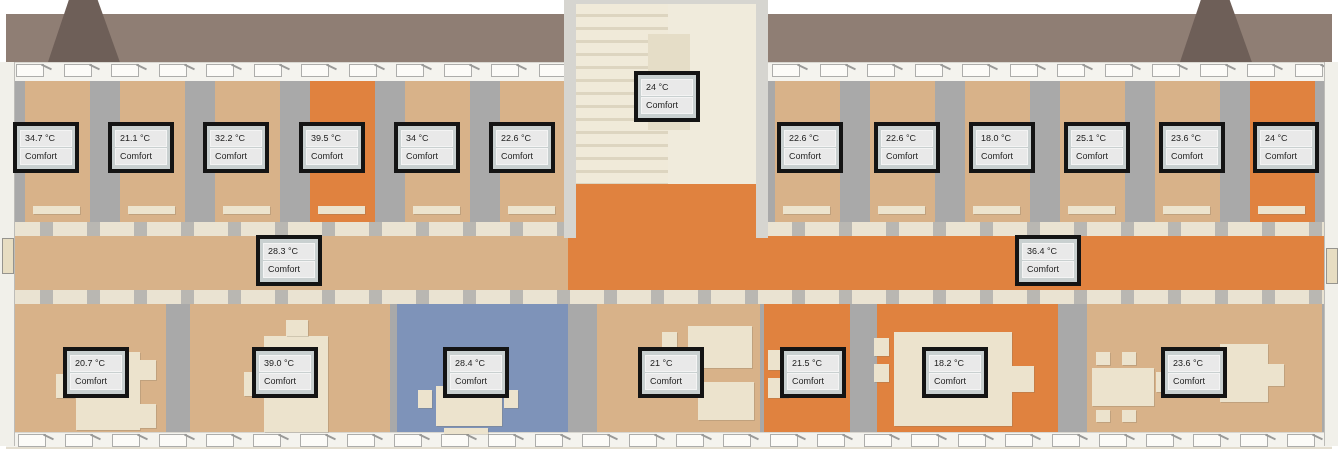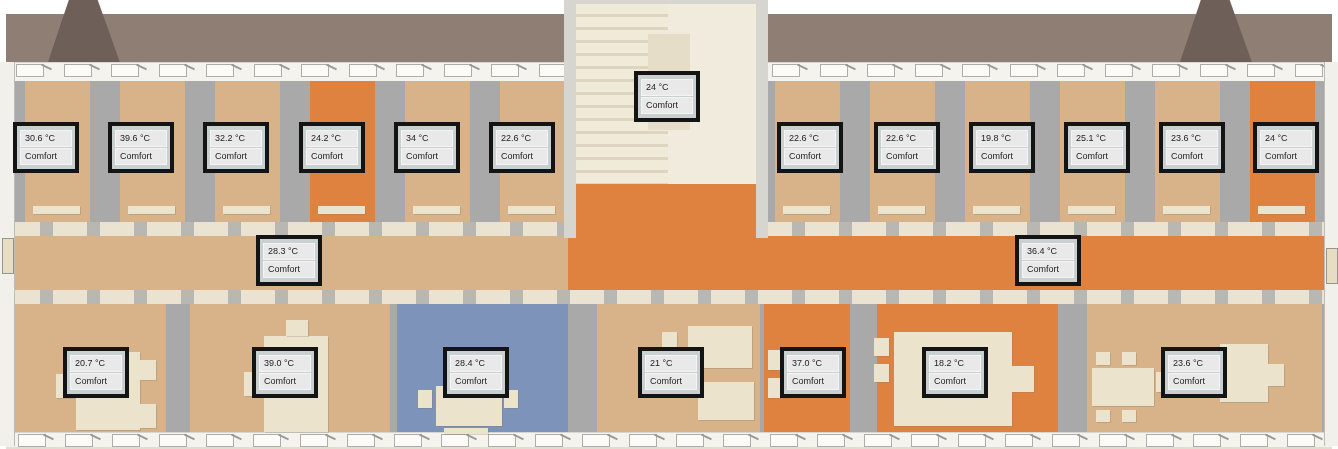--- a/index.html
+++ b/index.html
@@ -191,33 +191,33 @@
       <div class="abs win" style="left: 911px; top: 434px;"></div>
       <div class="abs win" style="left: 958px; top: 434px;"></div>
       <div class="abs win" style="left: 1005px; top: 434px;"></div>
       <div class="abs win" style="left: 1052px; top: 434px;"></div>
       <div class="abs win" style="left: 1099px; top: 434px;"></div>
       <div class="abs win" style="left: 1146px; top: 434px;"></div>
       <div class="abs win" style="left: 1193px; top: 434px;"></div>
       <div class="abs win" style="left: 1240px; top: 434px;"></div>
       <div class="abs win" style="left: 1287px; top: 434px;"></div>
       <div class="abs sensor" style="left: 13px; top: 122px;">
-        <div class="cell">30.6 °C</div>
+        <div class="cell">34.7 °C</div>
         <div class="cell">Comfort</div>
       </div>
       <div class="abs sensor" style="left: 108px; top: 122px;">
-        <div class="cell">39.6 °C</div>
+        <div class="cell">21.1 °C</div>
         <div class="cell">Comfort</div>
       </div>
       <div class="abs sensor" style="left: 203px; top: 122px;">
         <div class="cell">32.2 °C</div>
         <div class="cell">Comfort</div>
       </div>
       <div class="abs sensor" style="left: 299px; top: 122px;">
-        <div class="cell">24.2 °C</div>
+        <div class="cell">39.5 °C</div>
         <div class="cell">Comfort</div>
       </div>
       <div class="abs sensor" style="left: 394px; top: 122px;">
         <div class="cell">34 °C</div>
         <div class="cell">Comfort</div>
       </div>
       <div class="abs sensor" style="left: 489px; top: 122px;">
         <div class="cell">22.6 °C</div>
         <div class="cell">Comfort</div>
       </div>
@@ -227,21 +227,21 @@
       </div>
       <div class="abs sensor" style="left: 777px; top: 122px;">
         <div class="cell">22.6 °C</div>
         <div class="cell">Comfort</div>
       </div>
       <div class="abs sensor" style="left: 874px; top: 122px;">
         <div class="cell">22.6 °C</div>
         <div class="cell">Comfort</div>
       </div>
       <div class="abs sensor" style="left: 969px; top: 122px;">
-        <div class="cell">19.8 °C</div>
+        <div class="cell">18.0 °C</div>
         <div class="cell">Comfort</div>
       </div>
       <div class="abs sensor" style="left: 1064px; top: 122px;">
         <div class="cell">25.1 °C</div>
         <div class="cell">Comfort</div>
       </div>
       <div class="abs sensor" style="left: 1159px; top: 122px;">
         <div class="cell">23.6 °C</div>
         <div class="cell">Comfort</div>
       </div>
@@ -267,21 +267,21 @@
       </div>
       <div class="abs sensor" style="left: 443px; top: 347px;">
         <div class="cell">28.4 °C</div>
         <div class="cell">Comfort</div>
       </div>
       <div class="abs sensor" style="left: 638px; top: 347px;">
         <div class="cell">21 °C</div>
         <div class="cell">Comfort</div>
       </div>
       <div class="abs sensor" style="left: 780px; top: 347px;">
-        <div class="cell">37.0 °C</div>
+        <div class="cell">21.5 °C</div>
         <div class="cell">Comfort</div>
       </div>
       <div class="abs sensor" style="left: 922px; top: 347px;">
         <div class="cell">18.2 °C</div>
         <div class="cell">Comfort</div>
       </div>
       <div class="abs sensor" style="left: 1161px; top: 347px;">
         <div class="cell">23.6 °C</div>
         <div class="cell">Comfort</div>
       </div>

